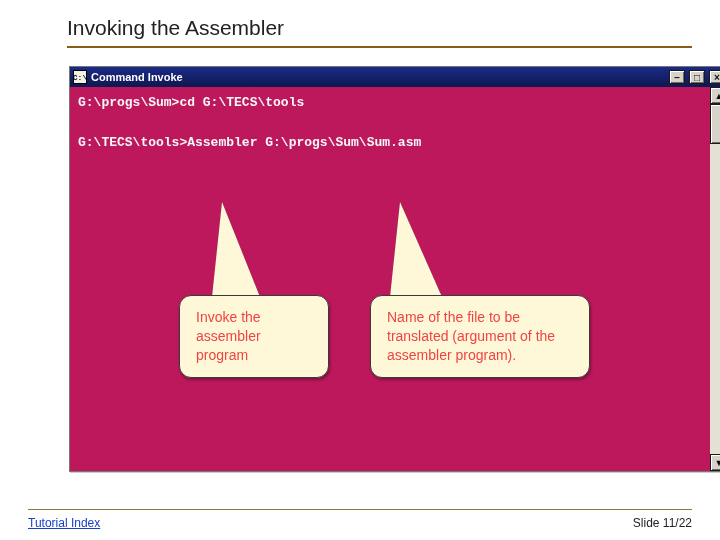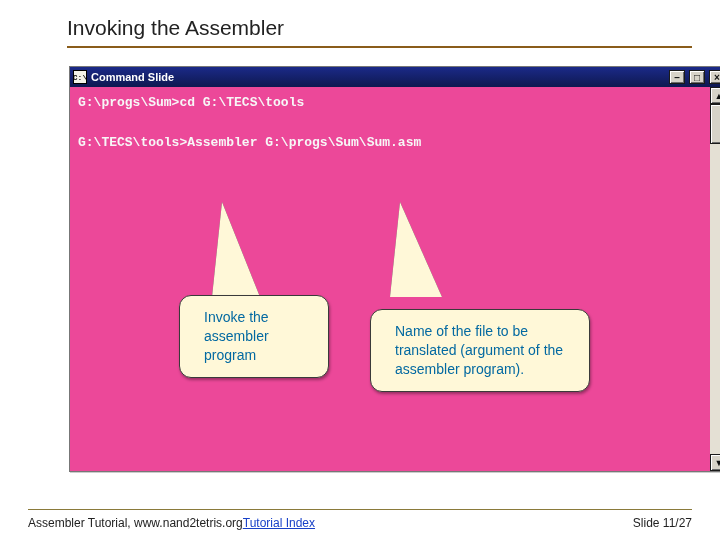--- a/index.html
+++ b/index.html
@@ -62,21 +62,21 @@
     background: #d7d3c8;
     border: 1px solid #1a1a1a;
     box-shadow: inset 1px 1px 0 #fff, inset -1px -1px 0 #6a6a6a;
     display: flex; align-items: center; justify-content: center;
     font-size: 10px; color: #111;
   }
   .tb-btn.gap { margin-right: 2px; }
   .terminal {
     position: absolute;
     top: 20px; left: 0; right: 18px; bottom: 0;
-    background: #ec4899;
+    background: #be185d;
     color: #f7f7f7;
     font-family: "Courier New", monospace;
     font-size: 13px;
     font-weight: 700;
     padding: 6px 8px;
     line-height: 1.55;
     white-space: pre-wrap;
   }
   .scrollbar {
     position: absolute;
@@ -99,28 +99,28 @@
     background: #d7d3c8;
     border: 1px solid #1a1a1a;
     box-shadow: inset 1px 1px 0 #fff, inset -1px -1px 0 #6a6a6a;
   }
 
   .callout {
     position: absolute;
     background: #fff8d8;
     border: 1px solid #3a3a3a;
     border-radius: 12px;
-    padding: 12px 24px;
+    padding: 12px 16px;
     font-size: 14px;
     line-height: 1.35;
-    color: #0369a1;
+    color: #ef4444;
     box-shadow: 1px 2px 3px rgba(0,0,0,0.35);
   }
   .callout1 { left: 109px; top: 228px; width: 150px; }
-  .callout2 { left: 300px; top: 242px; width: 220px; }
+  .callout2 { left: 300px; top: 228px; width: 220px; }
   .pointer {
     position: absolute;
     width: 0; height: 0;
   }
   .pointer1 {
     left: 142px; top: 135px;
     border-left: 10px solid transparent;
     border-right: 38px solid transparent;
     border-bottom: 95px solid #fff8d8;
     filter: drop-shadow(0 0 0.6px #3a3a3a);
@@ -157,21 +157,21 @@
 </head>
 <body>
 
 <div class="slide">
   <div class="title">Invoking the Assembler</div>
   <div class="title-rule"></div>
 
   <div class="cmd-window">
     <div class="titlebar">
       <div class="tb-icon">C:\</div>
-      <div class="tb-title">Command Slide</div>
+      <div class="tb-title">Command Invoke</div>
       <div class="tb-btns">
         <div class="tb-btn gap">–</div>
         <div class="tb-btn gap">□</div>
         <div class="tb-btn">×</div>
       </div>
     </div>
     <div class="terminal"><span>G:\progs\Sum&gt;cd G:\TECS\tools</span>
 
 <span>G:\TECS\tools&gt;Assembler G:\progs\Sum\Sum.asm</span></div>
     <div class="scrollbar">
@@ -186,17 +186,16 @@
     <div class="pointer pointer2"></div>
 
     <div class="callout callout1">Invoke the assembler program</div>
     <div class="callout callout2">Name of the file to be translated (argument of the assembler program).</div>
   </div>
 </div>
 
 <div class="footer">
   <div class="footer-rule"></div>
   <div class="footer-row">
-    <span class="footer-left">Assembler Tutorial, www.nand2tetris.org</span>
     <span class="footer-center">Tutorial Index</span>
-    <span class="footer-right">Slide 11/27</span>
+    <span class="footer-right">Slide 11/22</span>
   </div>
 </div>
 
 </body></html>

